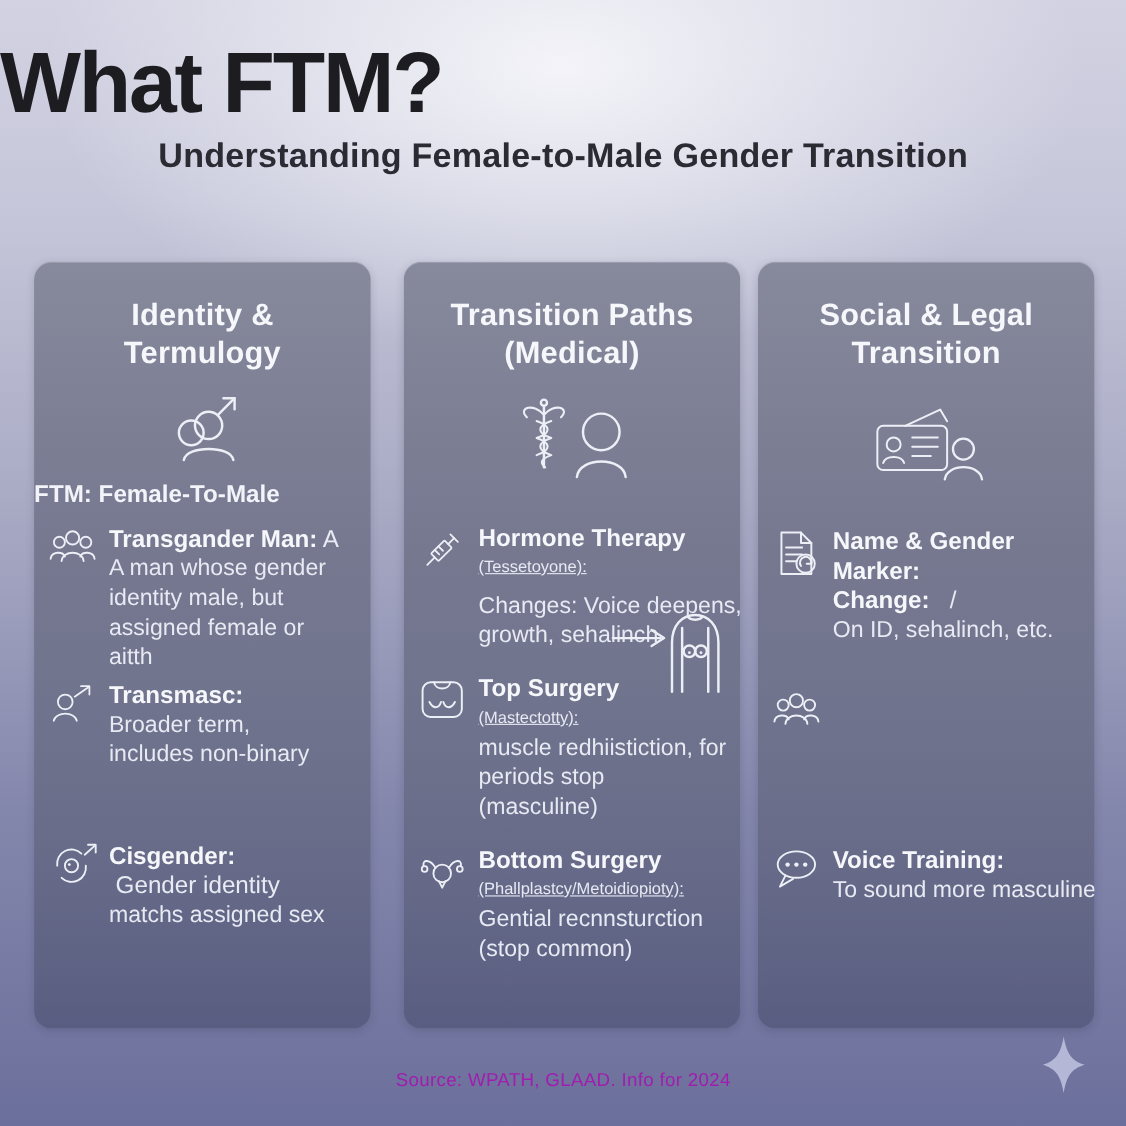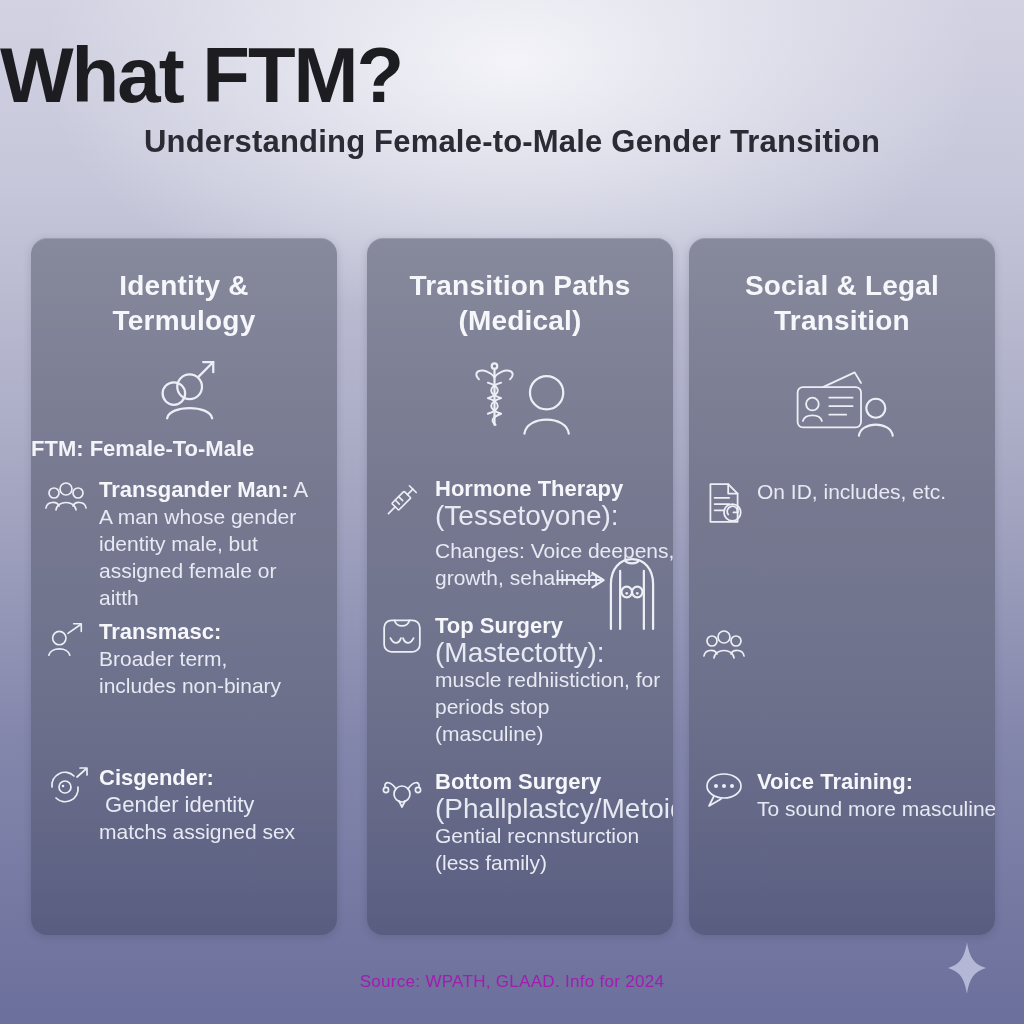--- a/index.html
+++ b/index.html
@@ -31,21 +31,21 @@
     line-height:1.25;white-space:pre-line;letter-spacing:0.2px;
   }
   .card-icon{position:absolute;left:0;width:100%;display:flex;justify-content:center;}
   .lead{position:absolute;top:198px;width:100%;text-align:left;font-size:22px;font-weight:700;color:#f3f4f9;}
   .item{position:absolute;left:12px;right:6px;display:flex;gap:10px;align-items:flex-start;}
   .item .icol{width:46px;flex:0 0 46px;display:flex;justify-content:center;margin-top:2px;}
   .itext{flex:1;min-width:0;overflow:visible;}
   .head{font-size:22px;line-height:27px;white-space:pre;}
   .head b{font-weight:700;color:#f6f7fb;white-space:pre-line;}
   .head .rest{font-weight:400;color:#e9ebf4;white-space:pre;}
-  .sub{font-size:28px;line-height:27px;color:#e7e9f3;white-space:pre;}
+  .sub{font-size:15px;line-height:27px;color:#e7e9f3;white-space:pre;text-decoration:underline;}
   .lines{font-size:21px;line-height:27px;color:#e7e9f3;white-space:pre;}
   .gap{margin-top:8px;}
   .footer{
     position:absolute;top:972px;left:0;width:100%;text-align:center;
     font-size:17px;color:#a21caf;letter-spacing:0.3px;
   }
   .sparkle{position:absolute;left:947px;top:941px;}
   svg{display:block;}
   .st{stroke:#edeff6;fill:none;stroke-width:2;stroke-linecap:round;stroke-linejoin:round;}
   .stt{stroke:#edeff6;fill:none;stroke-width:1.7;stroke-linecap:round;stroke-linejoin:round;}
@@ -208,21 +208,21 @@
         <path class="stt" d="M26,19 C31,11 38,11 37,17"></path>
         <circle class="stt" cx="36" cy="20" r="2.6"></circle>
         <circle class="stt" cx="20" cy="24" r="8"></circle>
         <path class="stt" d="M17,31 L20,37 L23,31"></path>
       </svg>
     </span>
     <div class="itext">
       <div class="head"><b>Bottom Surgery</b></div>
       <div class="sub">(Phallplastcy/Metoidiopioty):</div>
       <div class="lines">Gential recnnsturction
-(less family)</div>
+(stop common)</div>
     </div>
   </div>
 </div>
 
 <div class="card card3">
   <div class="card-title">Social &amp; Legal
 Transition</div>
   <div class="card-icon" style="top:128px">
     <svg width="110" height="74" viewBox="0 0 104 70">
       <path class="stt" d="M34,20 L64,6 L70,16"></path>
@@ -244,21 +244,23 @@
         <path class="stt" d="M24,4 V13 H33"></path>
         <line class="stt" x1="11" y1="17" x2="25" y2="17"></line>
         <line class="stt" x1="11" y1="23" x2="25" y2="23"></line>
         <line class="stt" x1="11" y1="29" x2="20" y2="29"></line>
         <circle class="stt" cx="28" cy="31" r="8"></circle>
         <path class="stt" d="M24,33 A5,5 0 1 1 33,31"></path>
         <path class="stt" d="M33,27 V31 H29"></path>
       </svg>
     </span>
     <div class="itext">
-      <div class="lines">On ID, includes, etc.</div>
+      <div class="head"><b>Name &amp; Gender Marker:
+Change:</b><span class="rest">   /</span></div>
+      <div class="lines">On ID, sehalinch, etc.</div>
     </div>
   </div>
 
   <div class="item" style="top:386px">
     <span class="icol">
       <svg width="44" height="38" viewBox="0 0 44 38">
         <circle class="stt" cx="10" cy="15" r="5"></circle>
           <path class="stt" d="M2,30 C3,23 13,23 15,28"></path>
         <circle class="stt" cx="34" cy="15" r="5"></circle>
           <path class="stt" d="M29,28 C31,23 41,23 42,30"></path>

